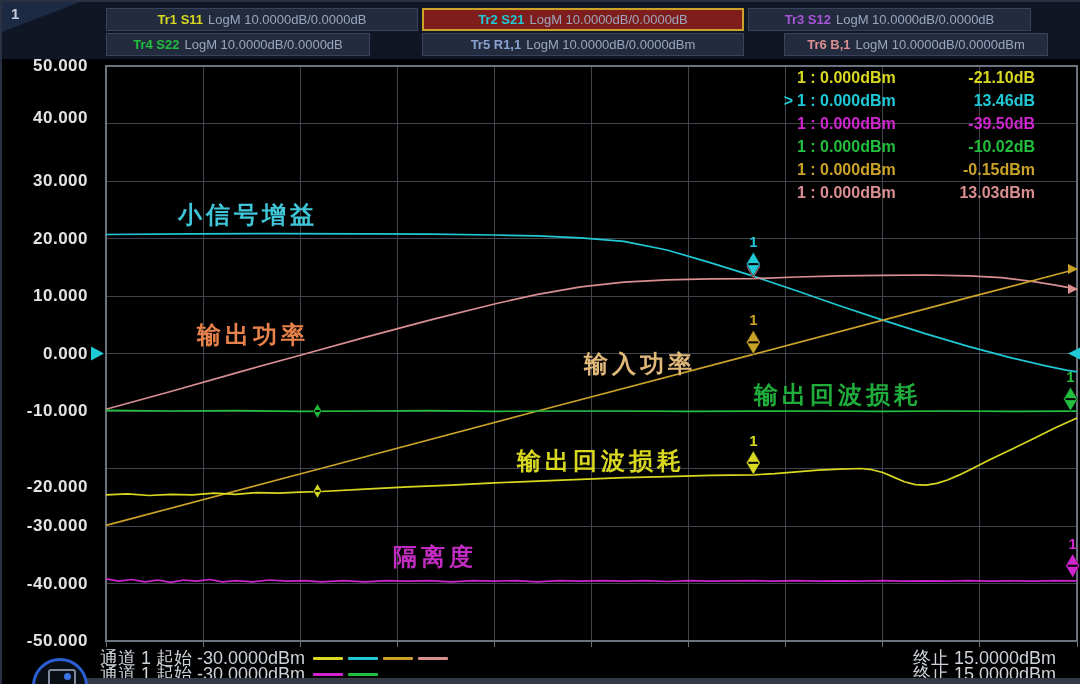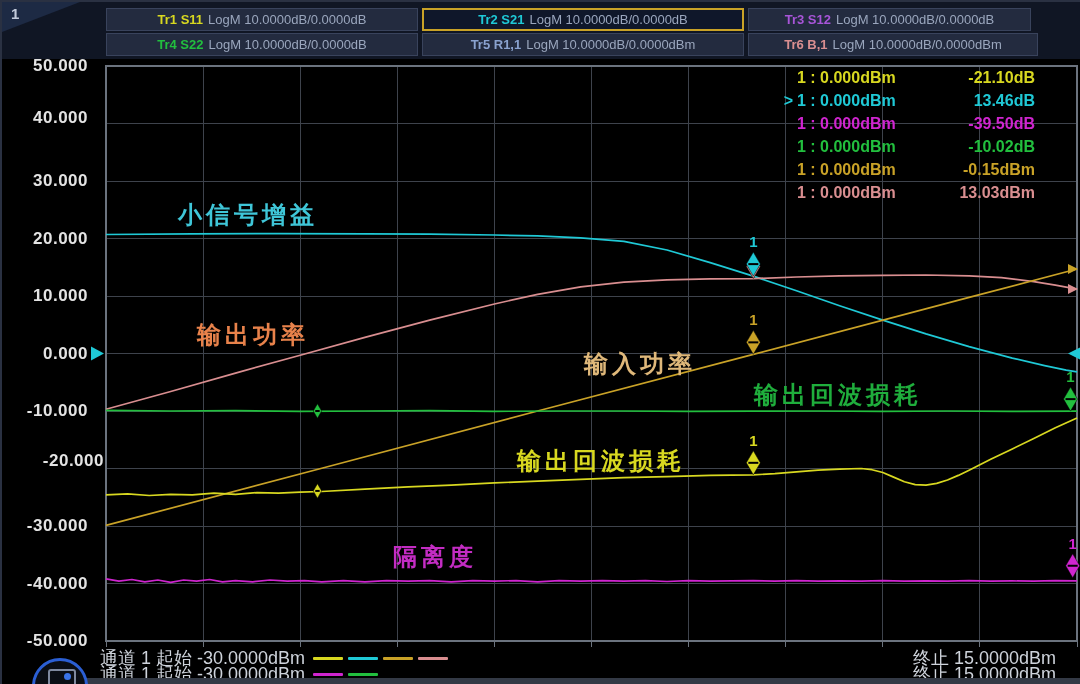--- a/index.html
+++ b/index.html
@@ -13,21 +13,21 @@
   .badge {
     position:absolute; top:0; left:0; width:78px; height:30px; background:#1d2a44;
     clip-path:polygon(0 0,100% 0,0 100%); z-index:4;
   }
   .badge span { position:absolute; top:3px; left:9px; color:#c2cada; font-size:15px; font-weight:bold; }
   .trace-btn {
     position:absolute; height:23px; background:#232b3f; border:1px solid #39435c;
     color:#9aa6bd; font-size:13px; display:flex; align-items:center; justify-content:center;
     gap:5px; box-sizing:border-box; white-space:nowrap; z-index:4; cursor:default;
   }
-  .trace-btn.active { border:2px solid #c9a227; background:#0f172a; }
+  .trace-btn.active { border:2px solid #c9a227; background:#7f1d1d; }
   .tr-id { font-weight:bold; }
   .chart-svg { position:absolute; top:0; left:0; z-index:1; }
   .ylab {
     position:absolute; left:0; width:86px; text-align:right; color:#e3e3e3;
     font-size:17px; font-weight:bold; z-index:2; letter-spacing:0.5px;
   }
   .readout { position:absolute; top:64px; right:45px; width:260px; z-index:2; }
   .m-row { display:flex; justify-content:flex-end; align-items:center; height:23px; font-size:16px; font-weight:bold; }
   .m-pre { width:16px; text-align:right; }
   .m-lab { width:130px; text-align:left; padding-left:4px; }
@@ -128,29 +128,29 @@
     <span class="tr-rest">LogM 10.0000dB/0.0000dB</span>
   </div>
   <div class="trace-btn active" style="top:6px;left:420px;width:322px;">
     <span class="tr-id" style="color: rgb(31, 201, 214);">Tr2 S21</span>
     <span class="tr-rest">LogM 10.0000dB/0.0000dB</span>
   </div>
   <div class="trace-btn" style="top:6px;left:746px;width:283px;text-align:center;">
     <span class="tr-id" style="color: rgb(168, 85, 216);">Tr3 S12</span>
     <span class="tr-rest">LogM 10.0000dB/0.0000dB</span>
   </div>
-  <div class="trace-btn" style="top:31px;left:104px;width:312px;">
+  <div class="trace-btn" style="top:31px;left:104px;width:264px;">
     <span class="tr-id" style="color: rgb(34, 191, 62);">Tr4 S22</span>
     <span class="tr-rest">LogM 10.0000dB/0.0000dB</span>
   </div>
   <div class="trace-btn" style="top:31px;left:420px;width:322px;">
     <span class="tr-id" style="color: rgb(138, 162, 207); text-align: center;">Tr5 R1,1</span>
     <span class="tr-rest">LogM 10.0000dB/0.0000dBm</span>
   </div>
-  <div class="trace-btn" style="top:31px;left:746px;width:290px;">
+  <div class="trace-btn" style="top:31px;left:782px;width:264px;">
     <span class="tr-id" style="color: rgb(217, 142, 144);">Tr6 B,1</span>
     <span class="tr-rest">LogM 10.0000dB/0.0000dBm</span>
   </div>
 
   <div class="readout">
     <div class="m-row" style="color: rgb(216, 216, 32);">
       <span class="m-pre"></span>
       <span class="m-lab">1 : 0.000dBm</span>
       <span class="m-val">-21.10dB</span>
     </div>
@@ -182,21 +182,21 @@
   </div>
 
   <div id="ylabels">
       <div class="ylab" style="top: 54px;">50.000</div>
       <div class="ylab" style="top: 106px;">40.000</div>
       <div class="ylab" style="top: 169px;">30.000</div>
       <div class="ylab" style="top: 226.5px;">20.000</div>
       <div class="ylab" style="top: 284px;">10.000</div>
       <div class="ylab" style="top: 341.5px;">0.000</div>
       <div class="ylab" style="top: 399px;">-10.000</div>
-      <div class="ylab" style="top: 449px; padding-left: 16px;">-20.000</div>
+      <div class="ylab" style="top: 475px;">-20.000</div>
       <div class="ylab" style="top: 514px;">-30.000</div>
       <div class="ylab" style="top: 571.5px;">-40.000</div>
       <div class="ylab" style="top: 629px;">-50.000</div>
     </div>
   <div id="curvelabels">
       <div class="curve-label" style="left: 176px; top: 197px; color: rgb(63, 198, 216);">小信号增益</div>
       <div class="curve-label" style="left: 195px; top: 317px; color: rgb(232, 130, 75);">输出功率</div>
       <div class="curve-label" style="left: 582px; top: 346px; color: rgb(223, 184, 122);">输入功率</div>
       <div class="curve-label" style="left: 752px; top: 377px; color: rgb(31, 174, 60);">输出回波损耗</div>
       <div class="curve-label" style="left: 515px; top: 443px; color: rgb(216, 216, 32);">输出回波损耗</div>

